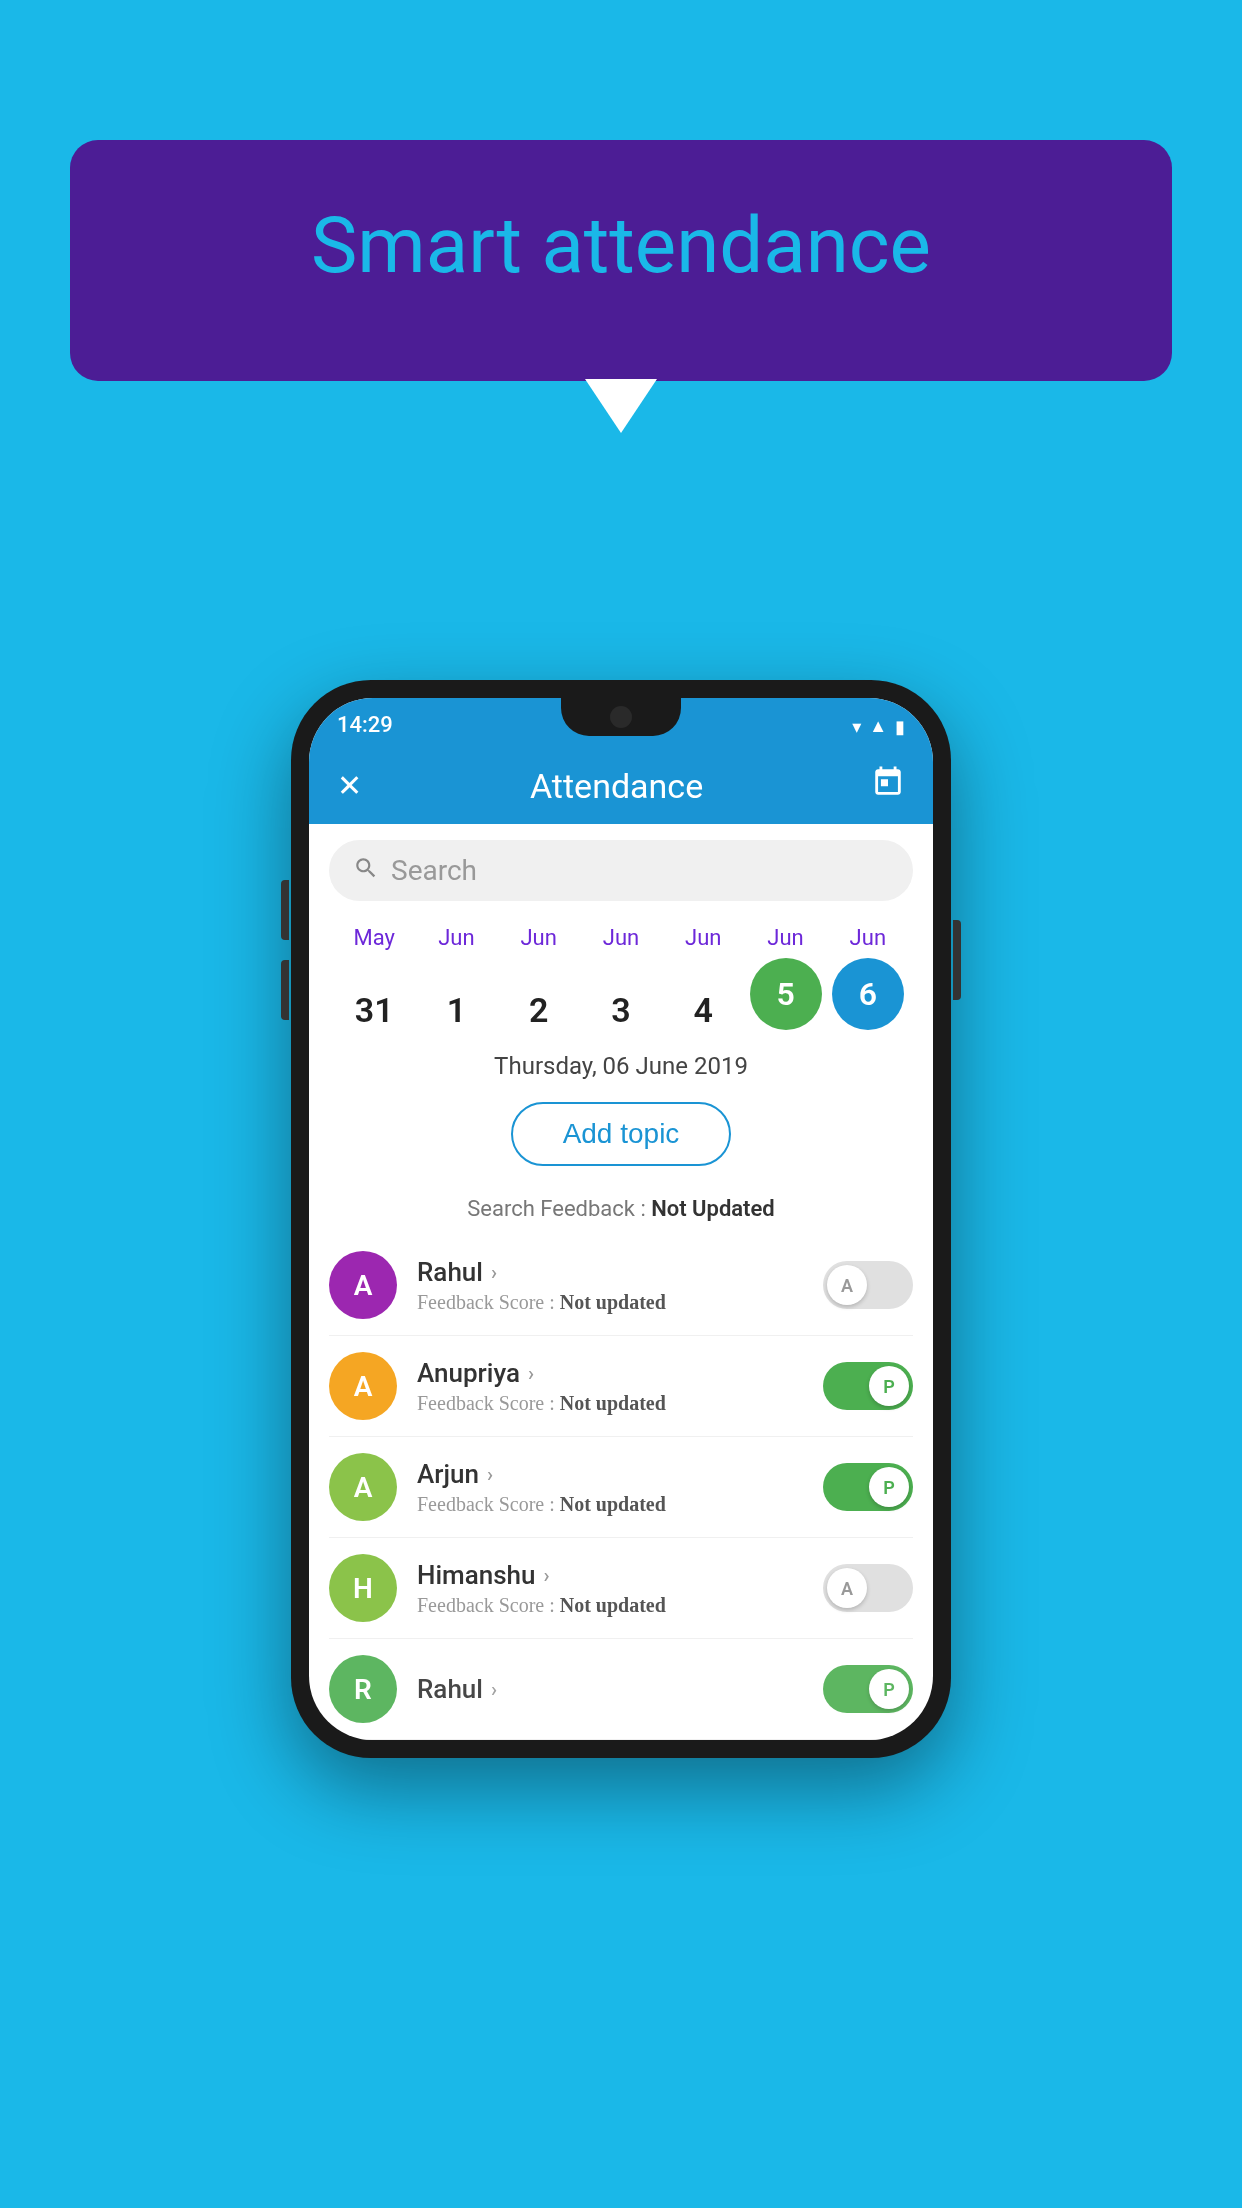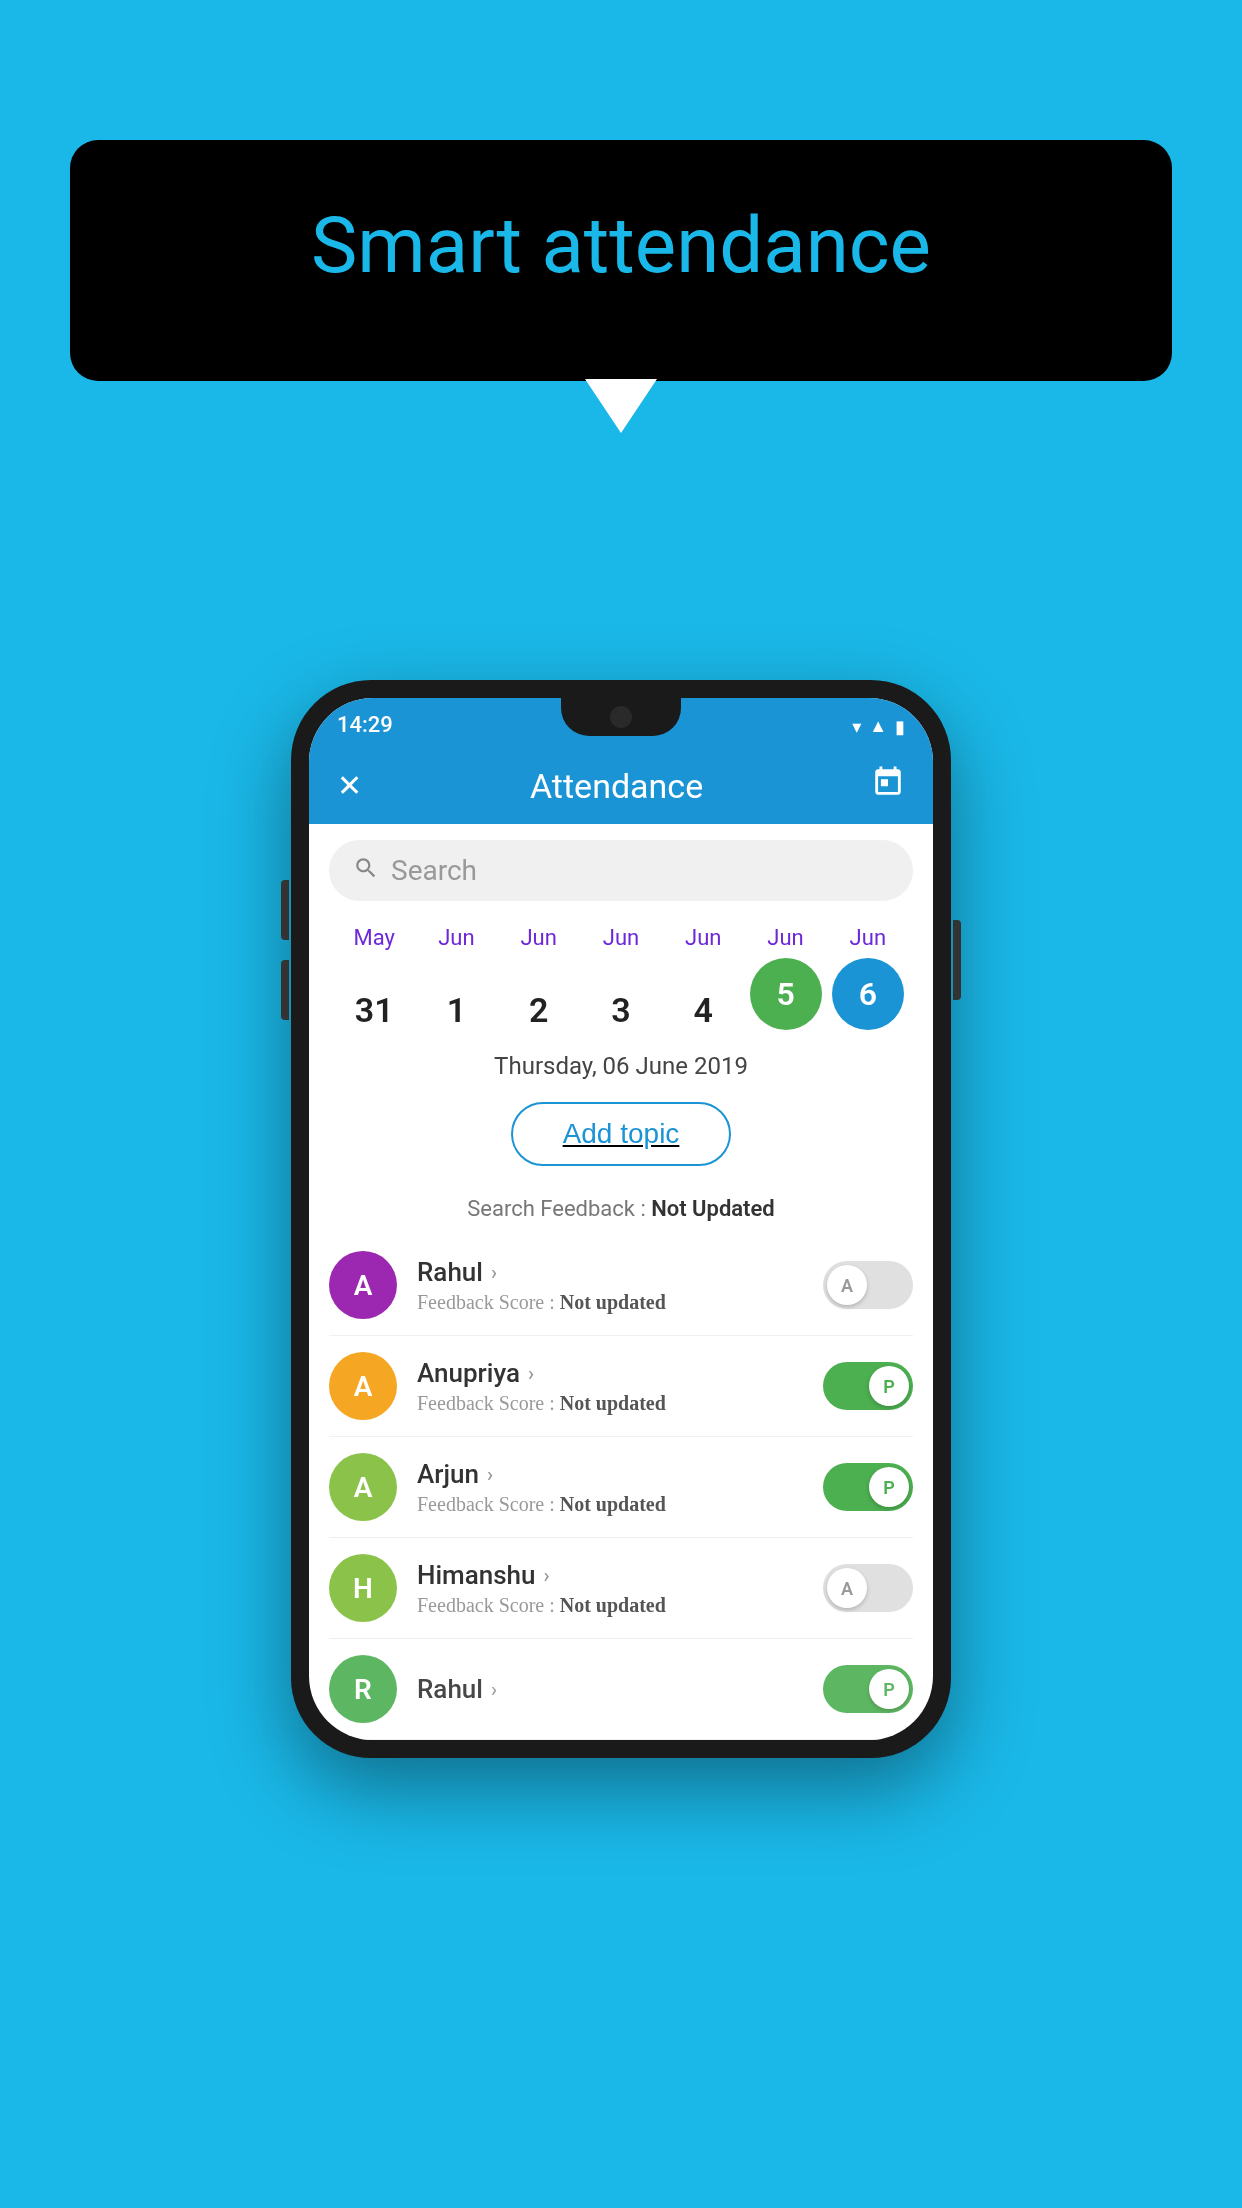--- a/index.html
+++ b/index.html
@@ -15,21 +15,21 @@
 
     
     .speech-bubble-container {
       position: absolute;
       top: 140px;
       left: 70px;
       right: 70px;
     }
 
     .speech-bubble {
-      background: #000000;
+      background: #4c1d95;
       border-radius: 28px;
       padding: 60px 80px 70px;
       text-align: center;
       position: relative;
     }
 
     .speech-bubble::after {
       content: '';
       position: absolute;
       bottom: -52px;
@@ -489,21 +489,21 @@
             <span class="cal-date today">5</span>
           </div>
           <div class="cal-date-wrapper">
             <span class="cal-date selected">6</span>
           </div>
         </div>
       </div>
 
       <div class="date-label">Thursday, 06 June 2019</div>
 
-      <div style="text-align:center; padding: 4px 0 10px; text-decoration: underline;">
+      <div style="text-align:center; padding: 4px 0 10px;">
         <button class="add-topic-btn">Add topic</button>
       </div>
 
       <div class="avg-feedback">
         <span>Search Feedback :</span>
         <strong>Not Updated</strong>
       </div>
 
       <div class="student-list">
 

